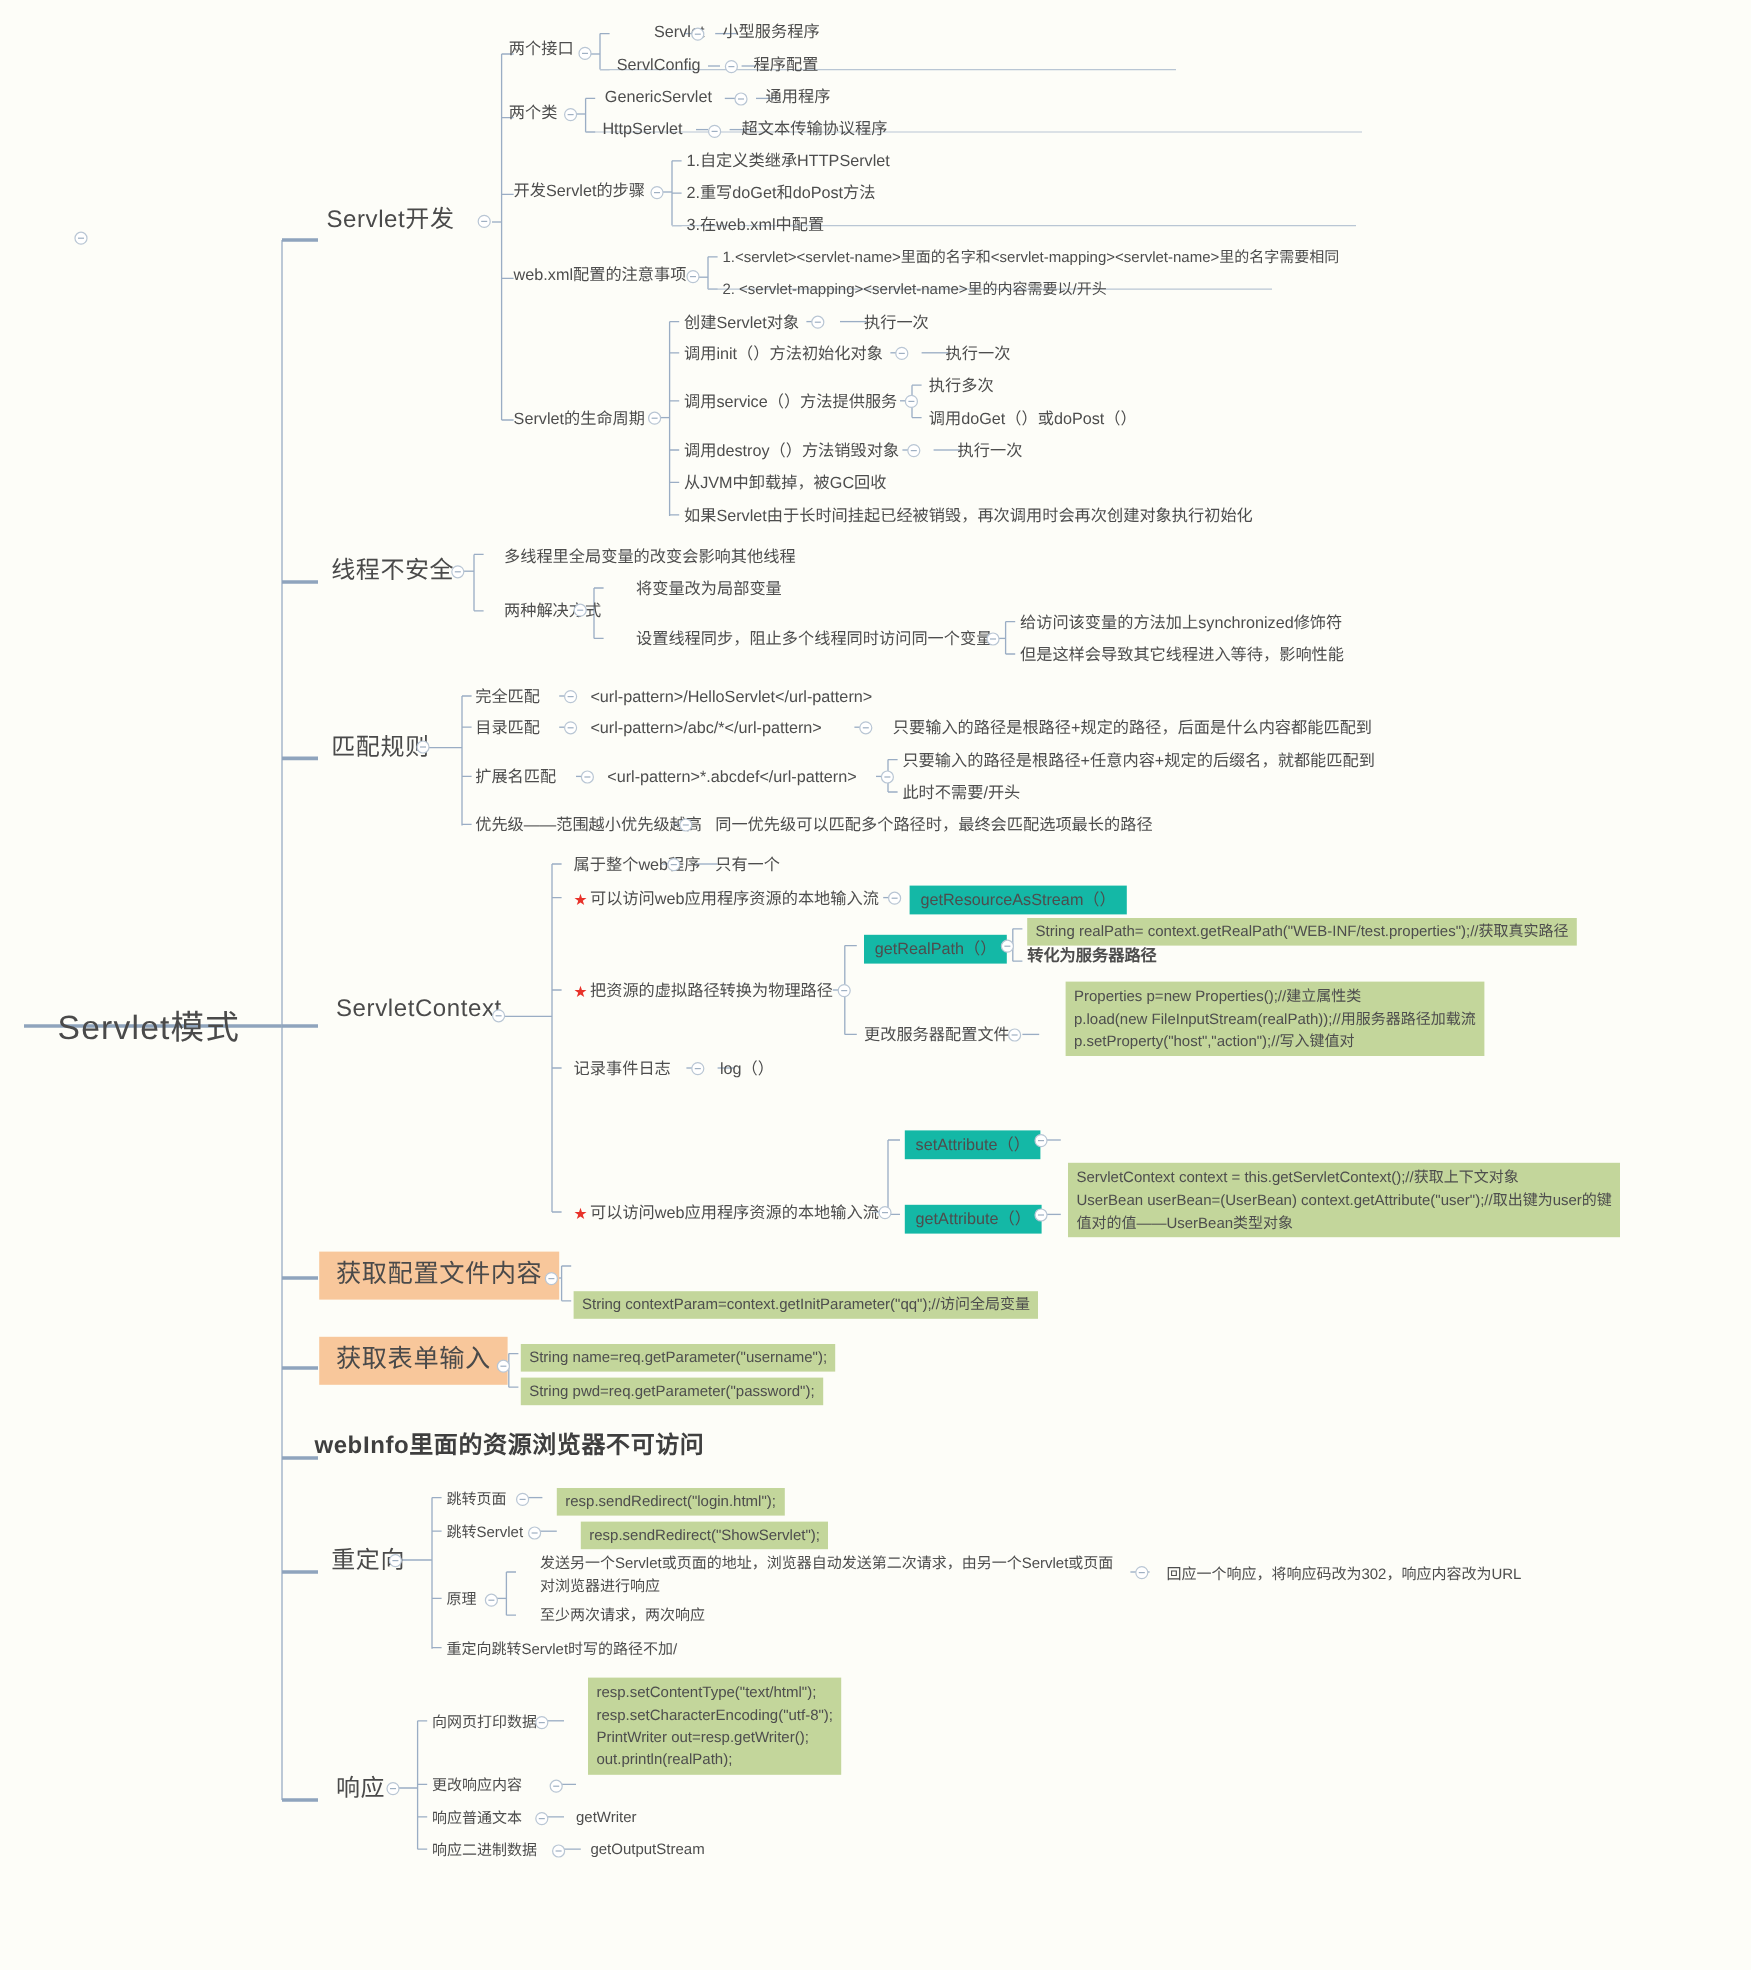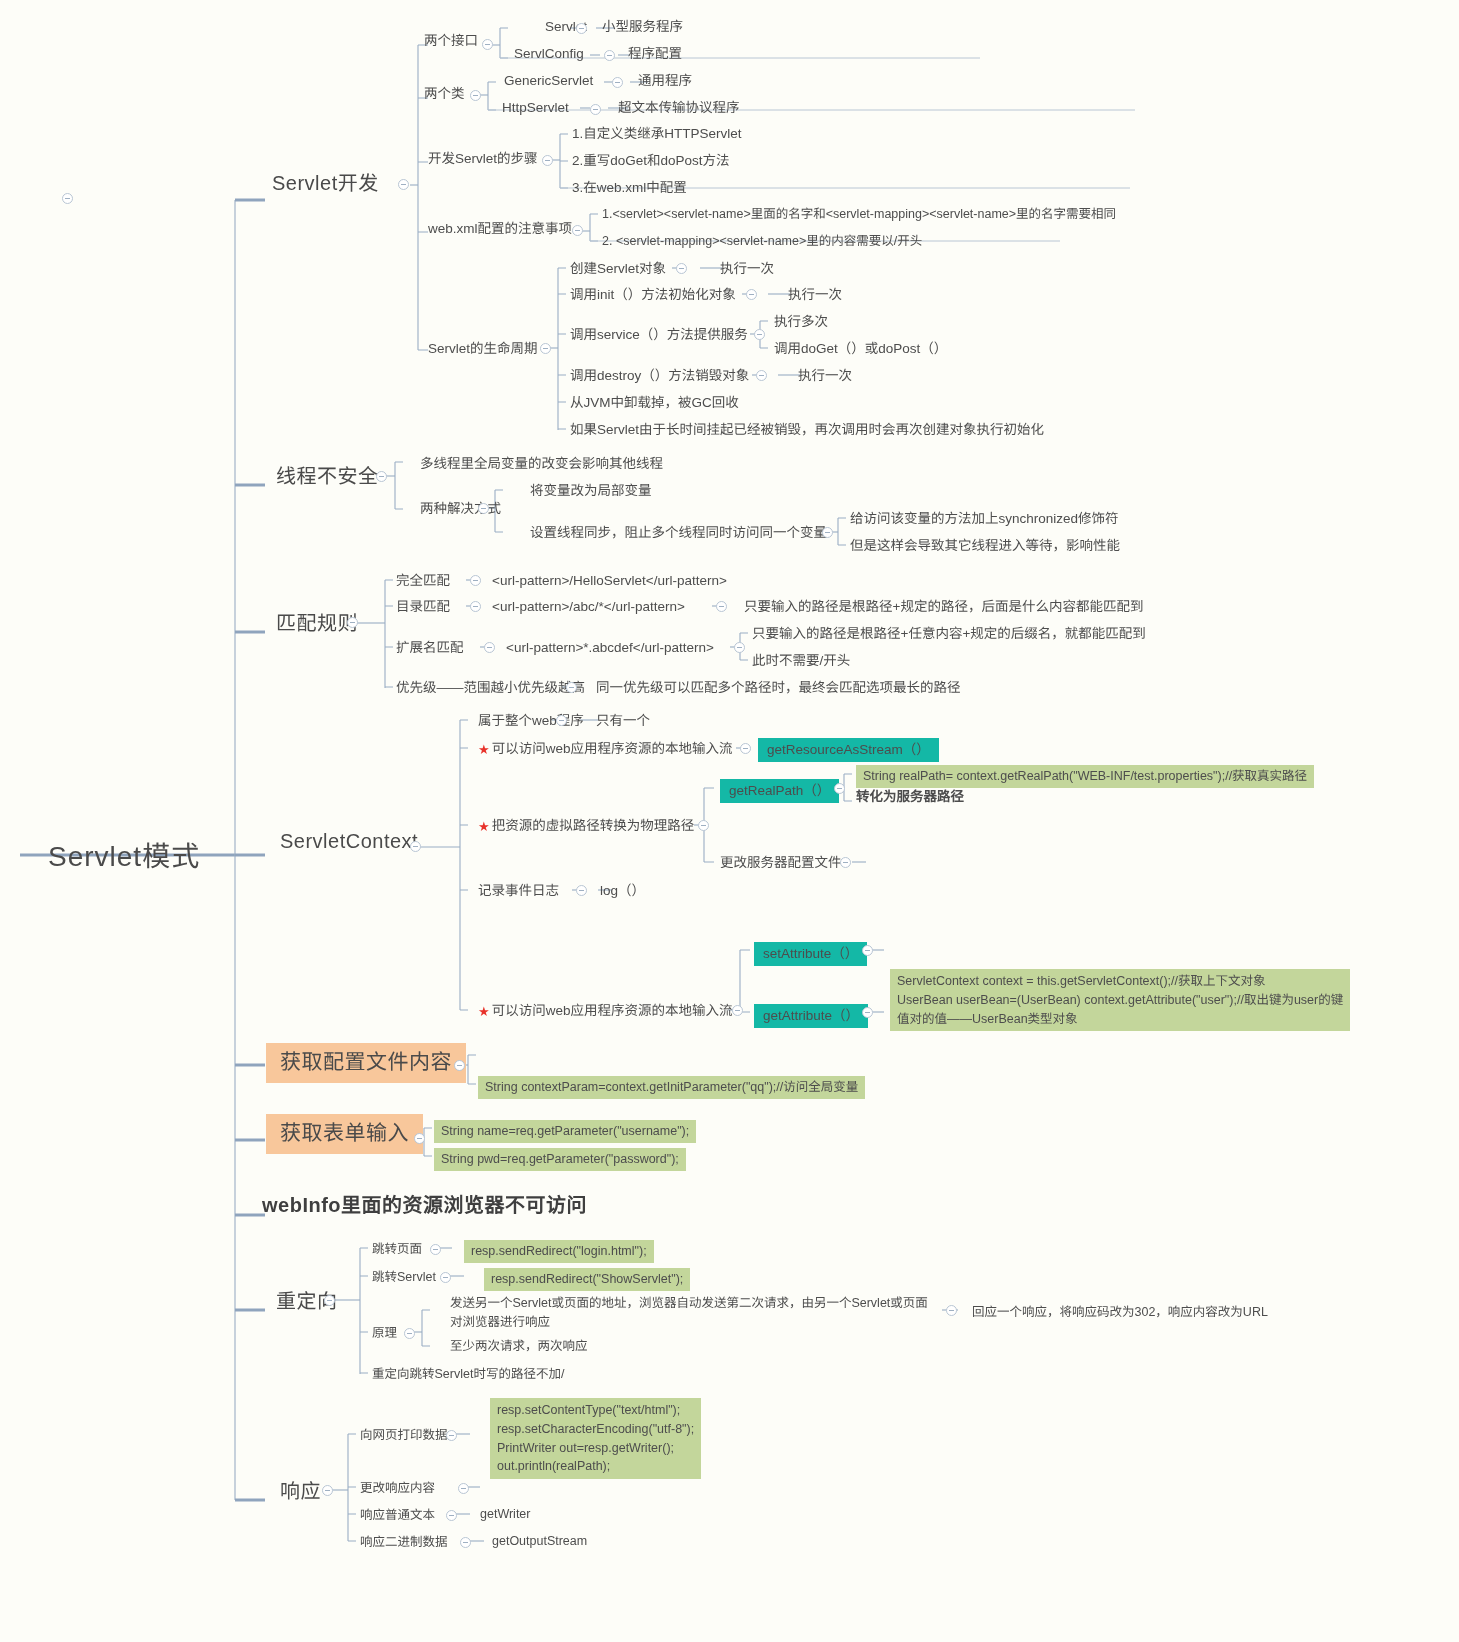--- a/index.html
+++ b/index.html
@@ -436,20 +436,25 @@
     <span class="txt hl-green">String realPath= context.getRealPath("WEB-INF/test.properties");//获取真实路径</span>
   </div>
   <div class="node l2" style="left:856px;top:788px;font-weight:bold;">
     <span class="txt">转化为服务器路径</span>
   </div>
 
   <div class="node l2" style="left:720px;top:854px;">
     <span class="txt">更改服务器配置文件</span>
   </div>
   <span class="tog" style="left:840px;top:857px;"></span>
+  <div class="node l3 multiline" style="left:888px;top:818px;">
+    <span class="txt hl-green multiline">Properties p=new Properties();//建立属性类
+p.load(new FileInputStream(realPath));//用服务器路径加载流
+p.setProperty("host","action");//写入键值对</span>
+  </div>
 
   <div class="node l2" style="left:478px;top:882px;">
     <span class="txt">记录事件日志</span>
   </div>
   <span class="tog" style="left:576px;top:885px;"></span>
   <div class="node l2" style="left:600px;top:882px;">
     <span class="txt">log（）</span>
   </div>
 
   <div class="node l2" style="left:478px;top:1002px;">

